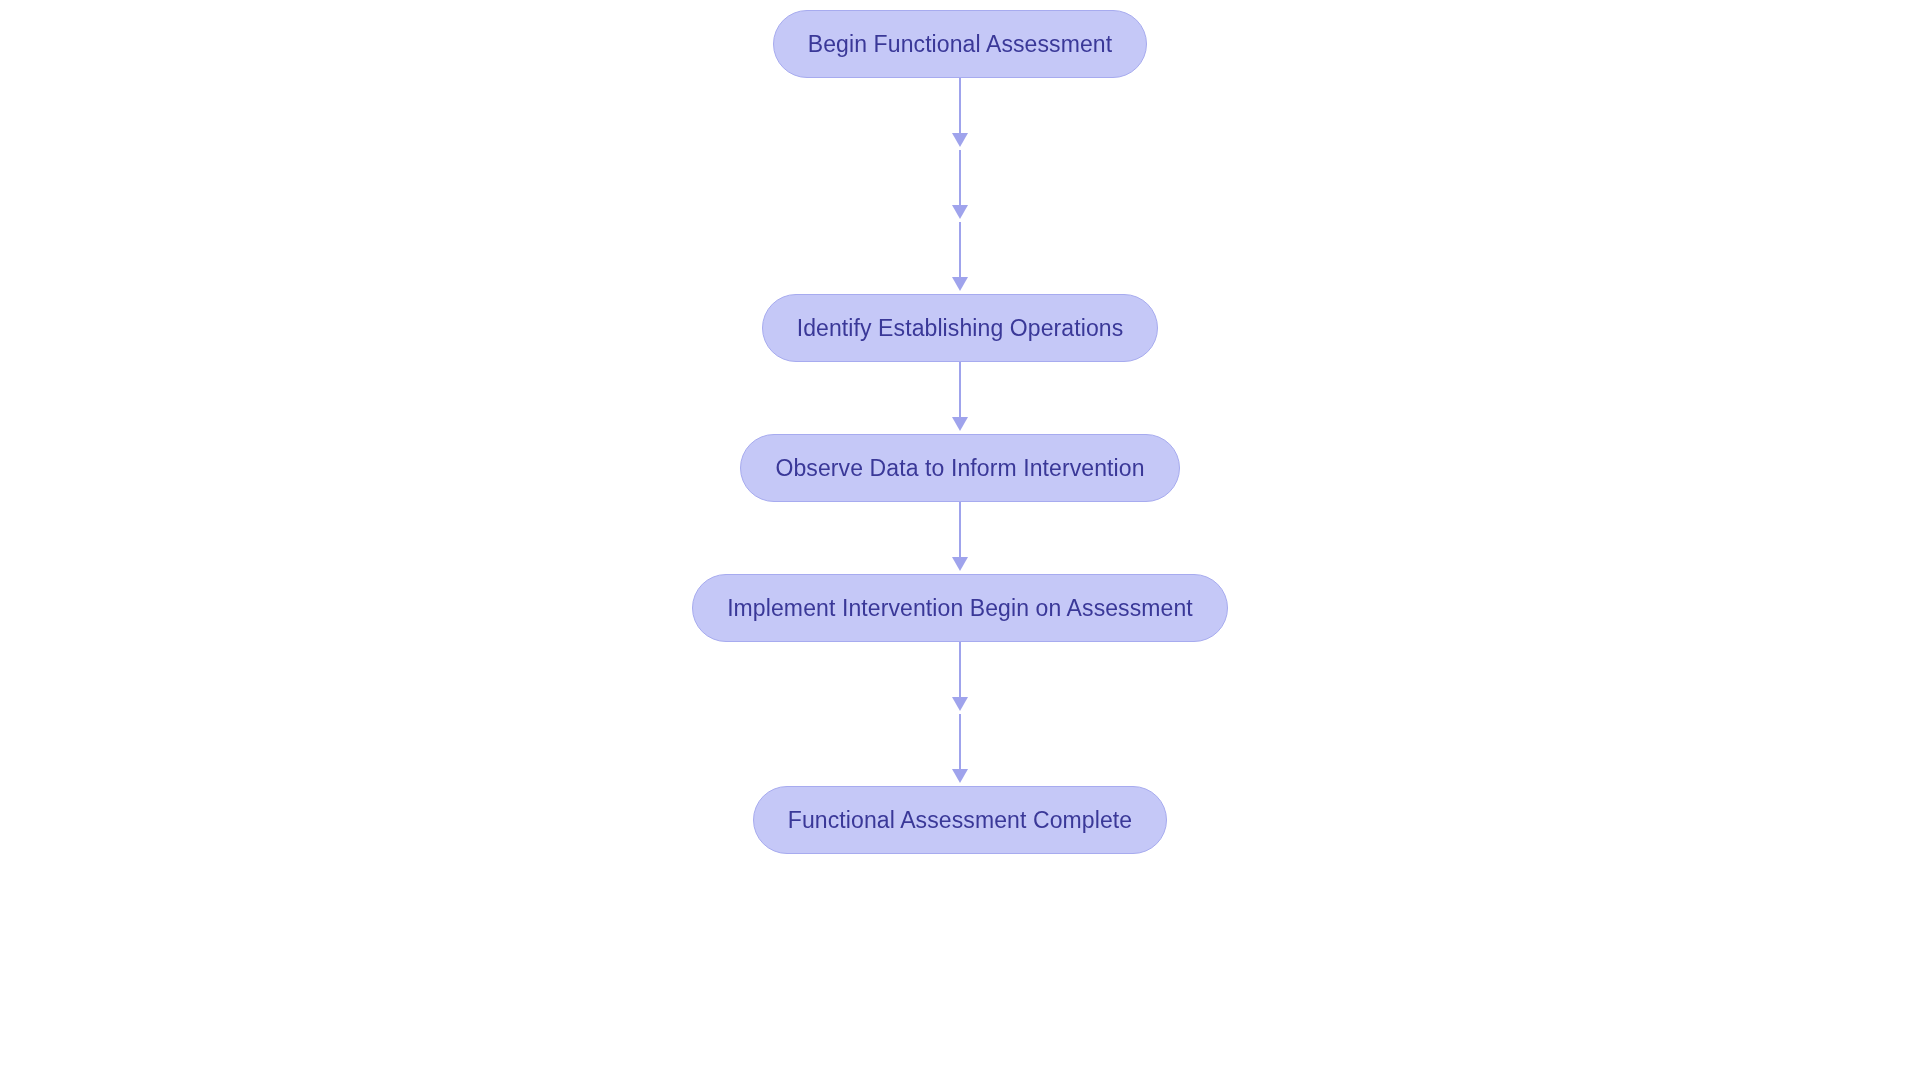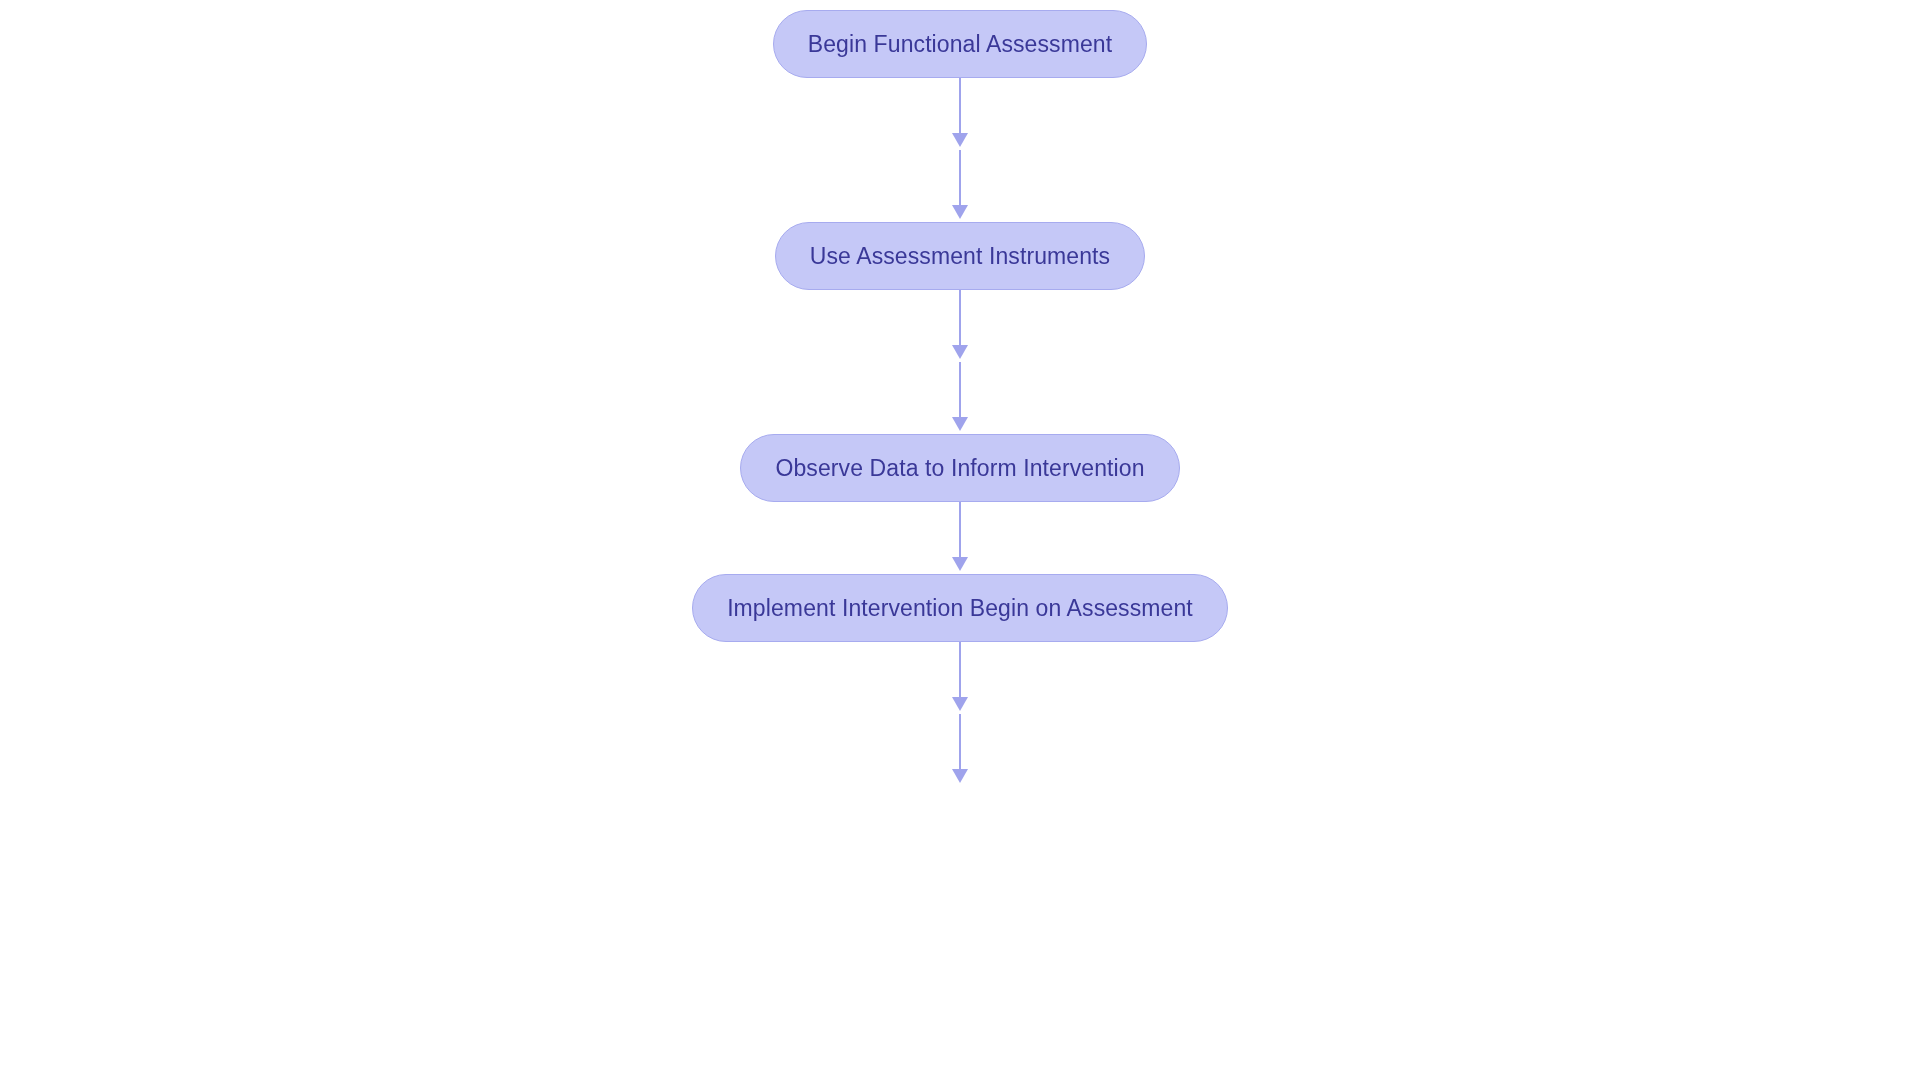--- a/index.html
+++ b/index.html
@@ -94,28 +94,28 @@
     <div class="flow-connector">
       <div class="connector-line"></div>
       <div class="connector-arrowhead"></div>
     </div>
 
     <div class="flow-connector">
       <div class="connector-line"></div>
       <div class="connector-arrowhead"></div>
     </div>
 
-    <div class="flow-node">
-      <span class="node-label">Use Assessment Instruments</span>
-    </div>
     <div class="flow-connector">
       <div class="connector-line"></div>
       <div class="connector-arrowhead"></div>
     </div>
 
+    <div class="flow-node">
+      <span class="node-label">Identify Establishing Operations</span>
+    </div>
     <div class="flow-connector">
       <div class="connector-line"></div>
       <div class="connector-arrowhead"></div>
     </div>
 
     <div class="flow-node">
       <span class="node-label">Observe Data to Inform Intervention</span>
     </div>
     <div class="flow-connector">
       <div class="connector-line"></div>
@@ -128,15 +128,18 @@
     <div class="flow-connector">
       <div class="connector-line"></div>
       <div class="connector-arrowhead"></div>
     </div>
 
     <div class="flow-connector">
       <div class="connector-line"></div>
       <div class="connector-arrowhead"></div>
     </div>
 
+    <div class="flow-node">
+      <span class="node-label">Functional Assessment Complete</span>
+    </div>
 
   </div>
 </div>
 
 </body></html>

